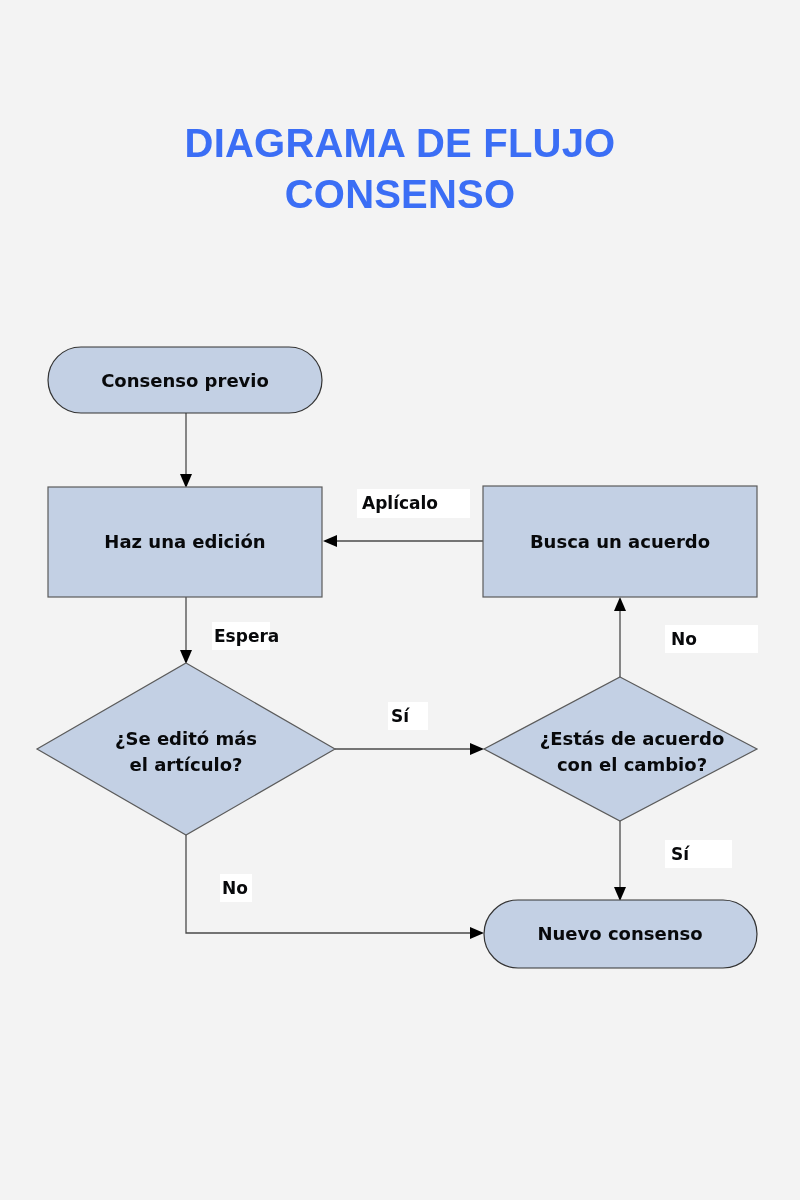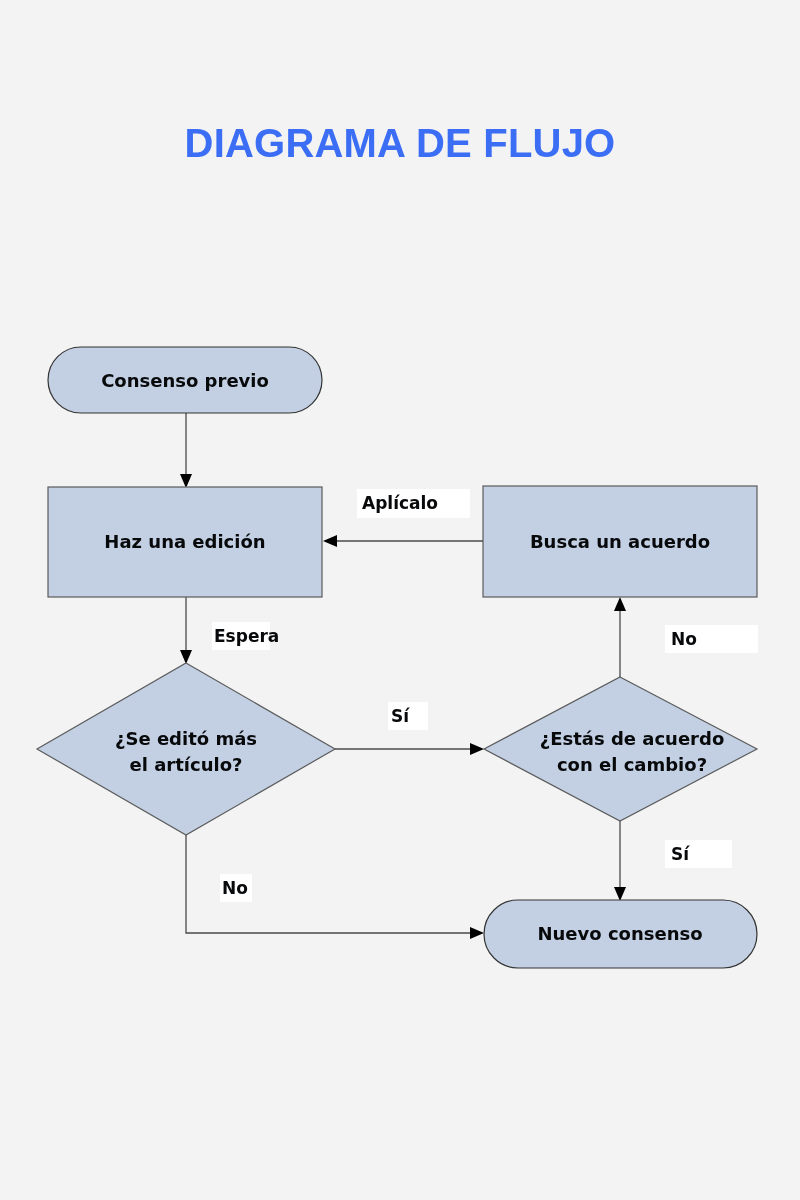--- a/index.html
+++ b/index.html
@@ -81,20 +81,21 @@
     dominant-baseline: middle;
   }
 </style>
 </head>
 <body>
 
 <div id="flow-root">
 
   <div class="title-block">
     <span class="title-line">DIAGRAMA DE FLUJO</span>
+    <span class="title-line">CONSENSO</span>
   </div>
 
   <svg id="diagram" viewBox="0 0 800 1200">
 
     <g>
       <path class="edge-line" d="M 186 413 L 186 478"></path>
       <path class="edge-head" d="M 186 488 L 180 474 L 192 474 Z"></path>
     </g>
 
     <g>

